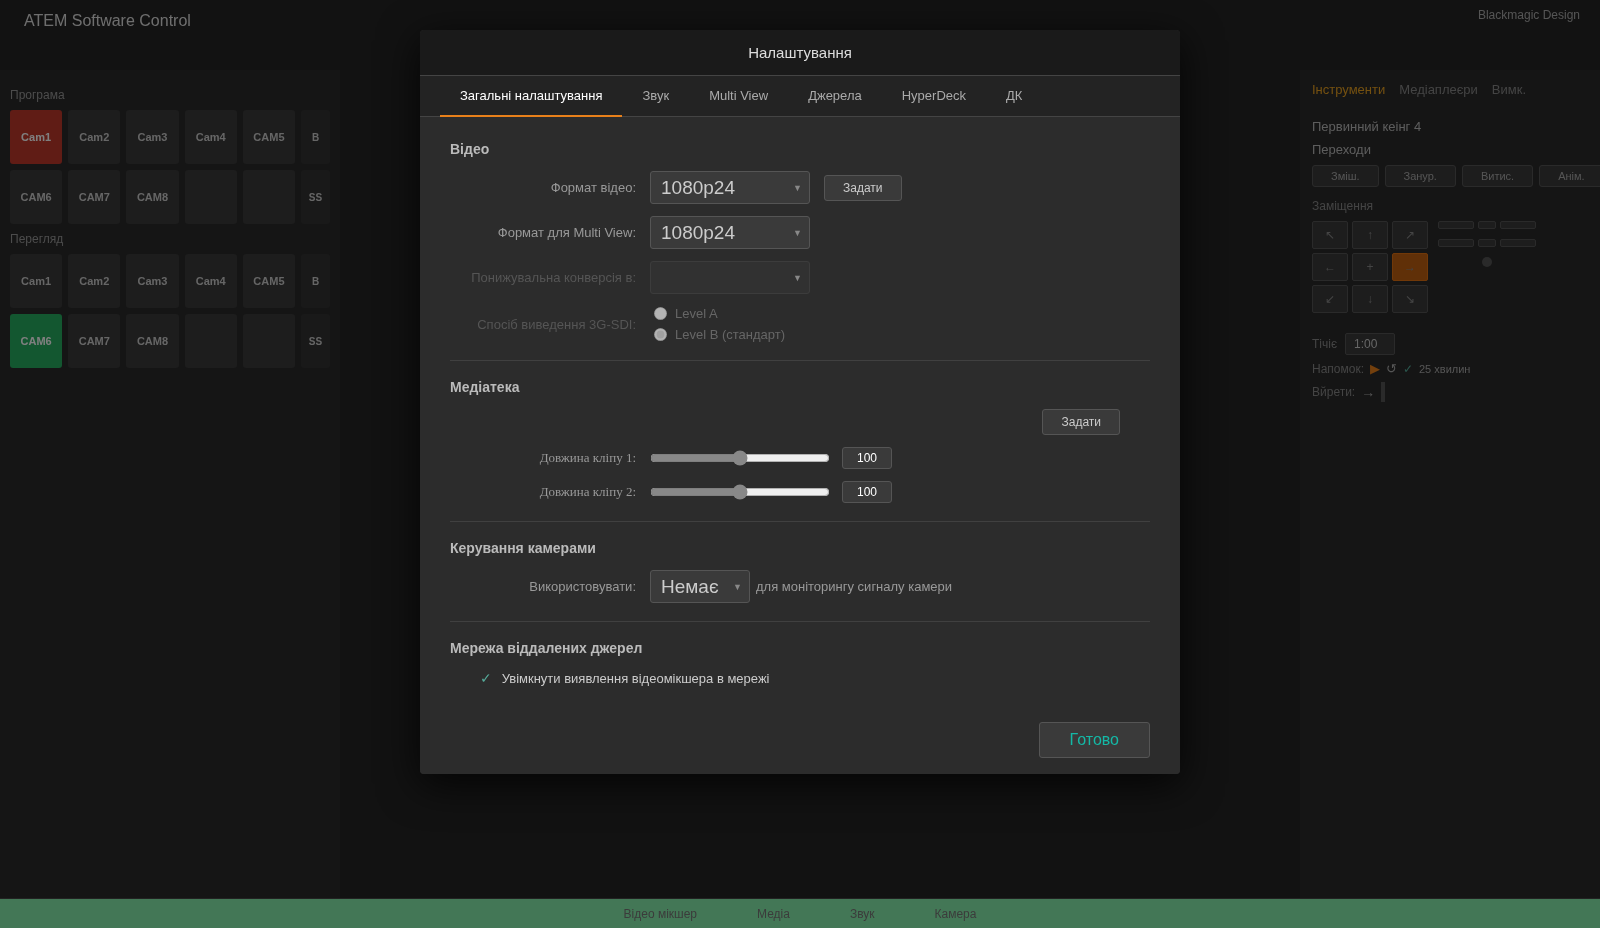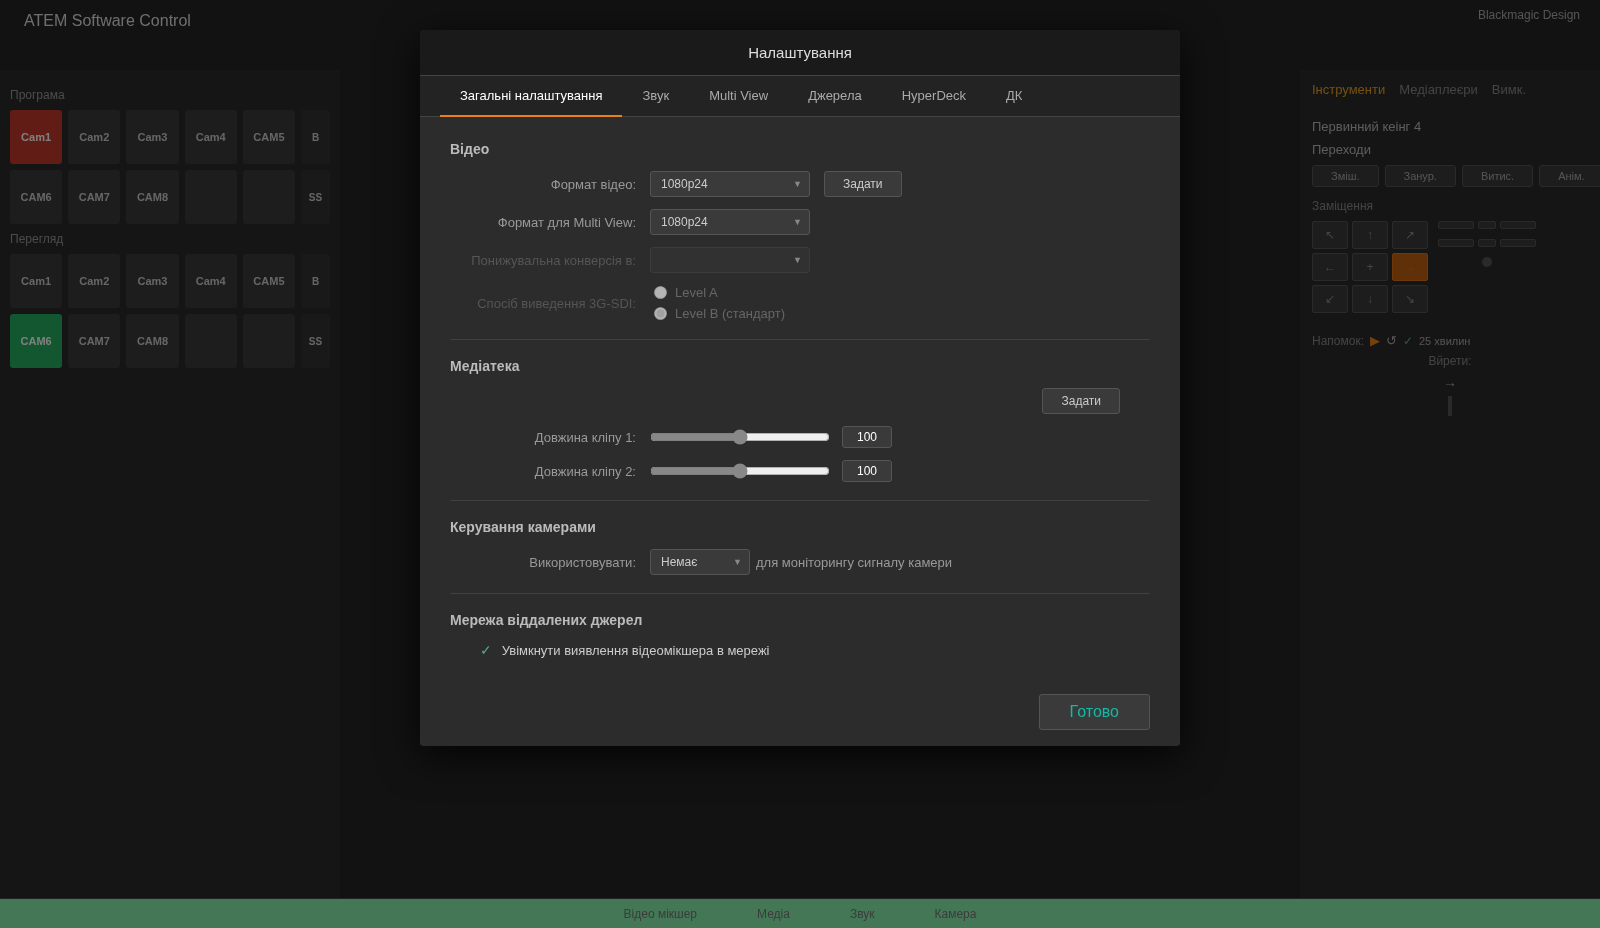--- a/index.html
+++ b/index.html
@@ -232,21 +232,21 @@
     .form-label.disabled {
       color: #555;
     }
 
     .form-select {
       background: #3a3a3a;
       border: 1px solid #555;
       color: #ccc;
       padding: 5px 28px 5px 10px;
       border-radius: 3px;
-      font-size: 12px;
+      font-size: 19px;
       appearance: none;
       cursor: pointer;
       width: 160px;
       position: relative;
     }
 
     .select-wrapper {
       position: relative;
       display: inline-block;
     }
@@ -299,20 +299,21 @@
       align-items: center;
       margin-bottom: 12px;
     }
 
     .slider-label {
       color: #999;
       font-size: 13px;
       text-align: right;
       flex: 0 0 200px;
       padding-right: 14px;
+      font-family: Liberation Serif, serif;
     }
 
     .slider {
       width: 180px;
       accent-color: #888;
       cursor: pointer;
     }
 
     .slider-value {
       background: #3a3a3a;
@@ -471,21 +472,20 @@
     }
 
     .play-icon { color: #e8801a; }
     .loop-icon { color: #aaa; }
     .frames-label { color: #aaa; font-size: 11px; }
 
     .output-row {
       display: flex;
       align-items: center;
       gap: 6px;
-      flex-direction: column;
     }
 
     .output-arrow { color: #aaa; font-size: 14px; }
     .output-bar {
       width: 4px;
       height: 20px;
       background: #555;
     }
   </style>
 </head>
@@ -572,20 +572,24 @@
       <div class="small-btn-row">
         <button class="small-btn" style="flex:0 0 36px;"></button>
         <button class="small-btn"></button>
         <button class="small-btn" style="flex:0 0 36px;"></button>
       </div>
       <div style="display:flex; justify-content:center;">
         <div style="width:10px; height:10px; background:#555; border-radius:50%;"></div>
       </div>
     </div>
   </div>
+  <div class="rate-row">
+    <span class="rate-label">Тічіє</span>
+    <span class="rate-value">1:00</span>
+  </div>
   <div class="reminder-row">
     <span class="rate-label">Напомок:</span>
     <span class="play-icon">▶</span>
     <span class="loop-icon">↺</span>
     <span style="color:#5a9; font-size:12px;">✓</span>
     <span class="frames-label">25 хвилин</span>
   </div>
   <div class="output-row">
     <span class="rate-label">Вйрети:</span>
     <span class="output-arrow">→</span>

